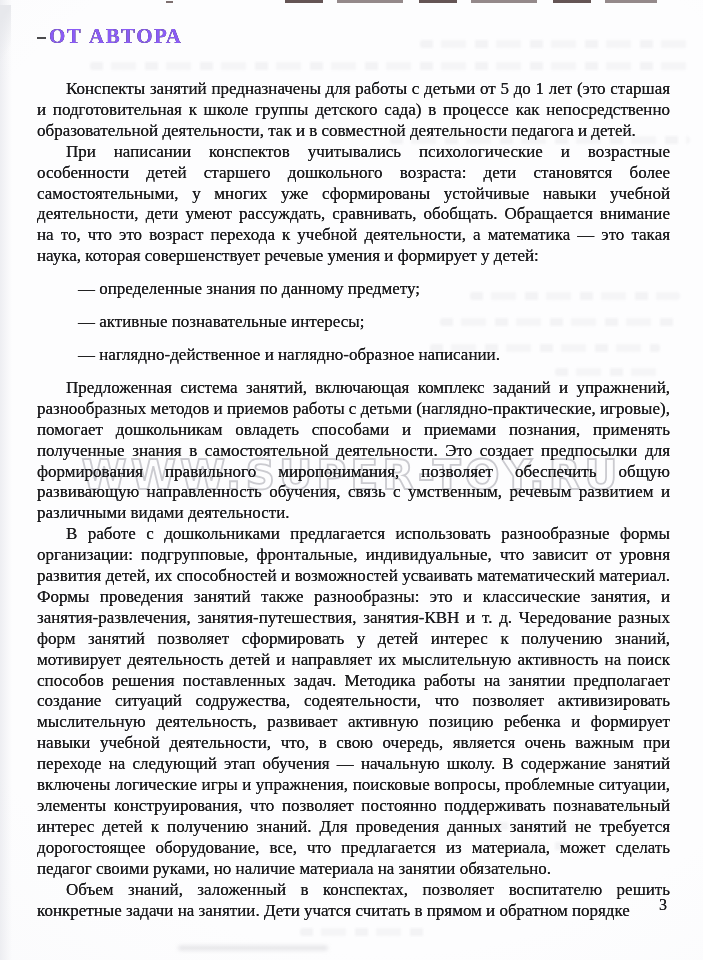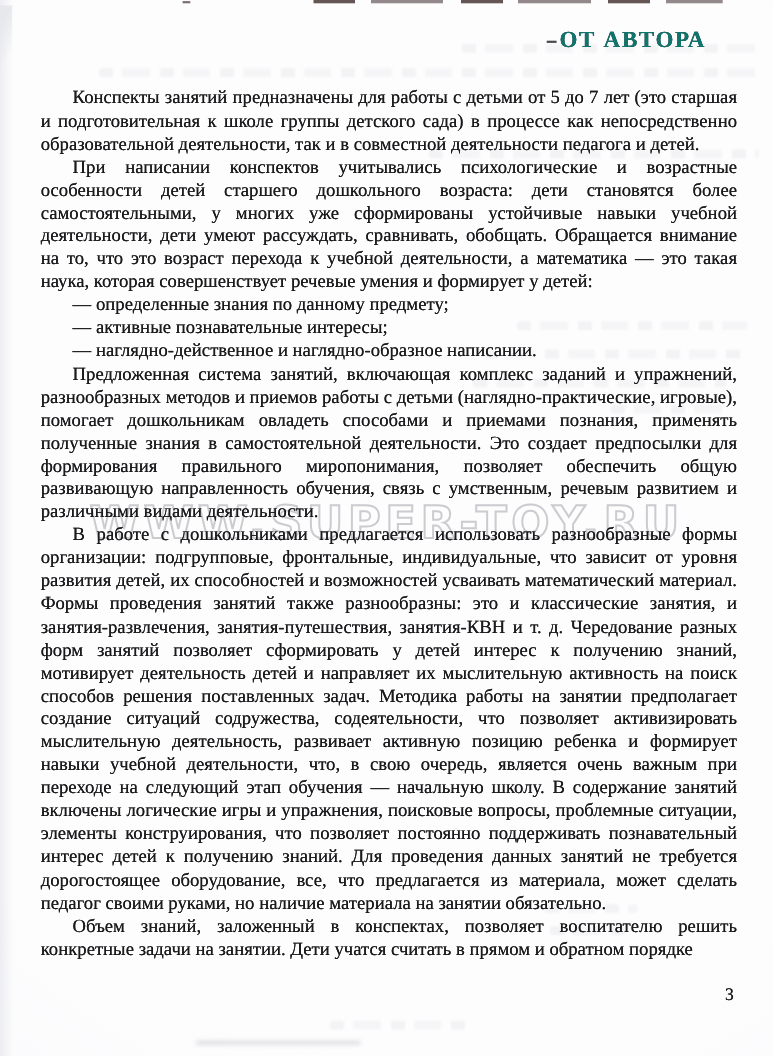--- a/index.html
+++ b/index.html
@@ -10,33 +10,33 @@
   }
   
   .paper-shade{
     position:absolute;inset:0;z-index:0;pointer-events:none;
     background:
       linear-gradient(90deg, rgba(225,226,232,.55) 0, rgba(225,226,232,0) 12px),
       radial-gradient(120% 90% at 55% 45%, rgba(255,255,255,0) 60%, rgba(210,212,220,.12) 100%);
   }
   .text-layer{position:absolute;z-index:2;left:37px;top:24px;width:633px;}
   .page-title{
-    text-align:right;font-weight:bold;font-size:21px;letter-spacing:1.5px;
-    color:#0f766e;margin:0 28px 30px 0;
+    text-align:left;font-weight:bold;font-size:21px;letter-spacing:1.5px;
+    color:#8b5cf6;margin:0 28px 30px 0;
     text-shadow:0 0 .4px #17171a;
   }
   .title-dash{display:inline-block;width:9px;height:2px;background:#2a2a2e;
     vertical-align:4px;margin-right:3px;opacity:.85;}
   .body-copy{
     font-size:17px;line-height:20.9px;color:#1b1b1d;
     text-align:justify;text-shadow:0 0 .45px #1b1b1d;
     hyphens:auto;-webkit-hyphens:auto;
   }
   .para{margin:0;text-indent:29px;}
-  .list-line{margin:0;text-indent:29px;text-align:left;}
+  .list-line{margin:12px;text-indent:29px;text-align:left;}
   .watermark{
     position:absolute;z-index:1;left:50%;top:451px;transform:translateX(-50%);
     font-family:"DejaVu Sans","Liberation Sans",sans-serif;
     font-weight:bold;font-size:41px;letter-spacing:4px;white-space:nowrap;
     color:rgba(255,255,255,.12);
     -webkit-text-stroke:1.8px rgba(122,122,134,.38);
     text-stroke:1.8px rgba(122,122,134,.38);
     pointer-events:none;
   }
   .page-number{
@@ -85,21 +85,21 @@
 <div class="artifact ghost" style="left:495px;top:822px;width:85px;"></div>
 <div class="artifact ghost" style="left:500px;top:842px;width:70px;"></div>
 <div class="artifact ghost" style="left:300px;top:928px;width:130px;"></div>
 
 <div class="watermark">WWW.SUPER-TOY.RU</div>
 
 <div class="text-layer">
   <h1 class="page-title"><span class="title-dash"></span><span>ОТ АВТОРА</span></h1>
 
   <div class="body-copy">
-    <p class="para">Конспекты занятий предназначены для работы с детьми от 5 до 7 лет (это старшая и подготовительная к школе группы детского сада) в процессе как непосредственно образовательной деятельности, так и в совместной деятельности педагога и детей.</p>
+    <p class="para">Конспекты занятий предназначены для работы с детьми от 5 до 1 лет (это старшая и подготовительная к школе группы детского сада) в процессе как непосредственно образовательной деятельности, так и в совместной деятельности педагога и детей.</p>
     <p class="para">При написании конспектов учитывались психологические и возрастные особенности детей старшего дошкольного возраста: дети становятся более самостоятельными, у многих уже сформированы устойчивые навыки учебной деятельности, дети умеют рассуждать, сравнивать, обобщать. Обращается внимание на то, что это возраст перехода к учебной деятельности, а математика — это такая наука, которая совершенствует речевые умения и формирует у детей:</p>
     <p class="list-line">— определенные знания по данному предмету;</p>
     <p class="list-line">— активные познавательные интересы;</p>
     <p class="list-line">— наглядно-действенное и наглядно-образное написании.</p>
     <p class="para">Предложенная система занятий, включающая комплекс заданий и упражнений, разнообразных методов и приемов работы с детьми (наглядно-практические, игровые), помогает дошкольникам овладеть способами и приемами познания, применять полученные знания в самостоятельной деятельности. Это создает предпосылки для формирования правильного миропонимания, позволяет обеспечить общую развивающую направленность обучения, связь с умственным, речевым развитием и различными видами деятельности.</p>
     <p class="para">В работе с дошкольниками предлагается использовать разнообразные формы организации: подгрупповые, фронтальные, индивидуальные, что зависит от уровня развития детей, их способностей и возможностей усваивать математический материал. Формы проведения занятий также разнообразны: это и классические занятия, и занятия-развлечения, занятия-путешествия, занятия-КВН и т. д. Чередование разных форм занятий позволяет сформировать у детей интерес к получению знаний, мотивирует деятельность детей и направляет их мыслительную активность на поиск способов решения поставленных задач. Методика работы на занятии предполагает создание ситуаций содружества, содеятельности, что позволяет активизировать мыслительную деятельность, развивает активную позицию ребенка и формирует навыки учебной деятельности, что, в свою очередь, является очень важным при переходе на следующий этап обучения — начальную школу. В содержание занятий включены логические игры и упражнения, поисковые вопросы, проблемные ситуации, элементы конструирования, что позволяет постоянно поддерживать познавательный интерес детей к получению знаний. Для проведения данных занятий не требуется дорогостоящее оборудование, все, что предлагается из материала, может сделать педагог своими руками, но наличие материала на занятии обязательно.</p>
     <p class="para">Объем знаний, заложенный в конспектах, позволяет воспитателю решить конкретные задачи на занятии. Дети учатся считать в прямом и обратном порядке</p>
   </div>
 </div>
 

